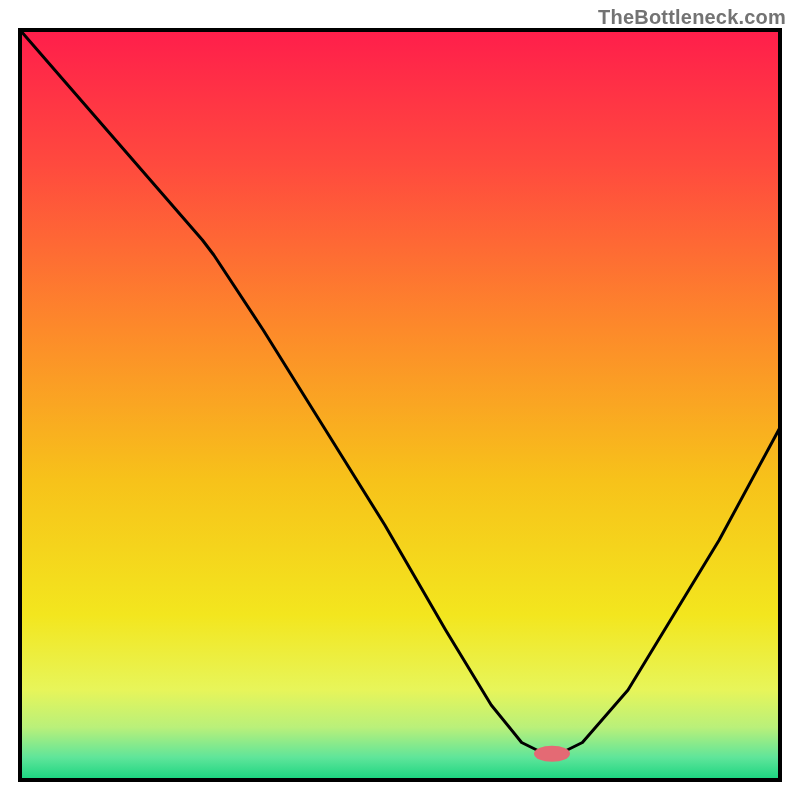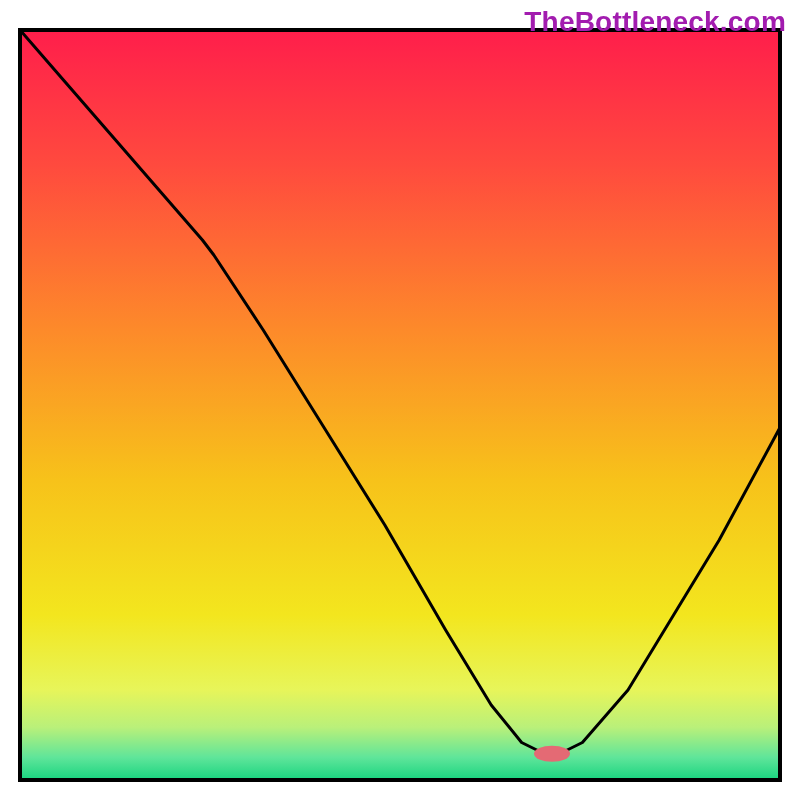--- a/index.html
+++ b/index.html
@@ -12,22 +12,22 @@
   }
   .stage {
     position: relative;
     width: 800px;
     height: 800px;
   }
   .watermark {
     position: absolute;
     top: 6px;
     right: 14px;
-    color: #a21caf;
-    font-size: 28px;
+    color: #737373;
+    font-size: 20px;
     font-weight: 600;
     letter-spacing: 0.2px;
     z-index: 5;
   }
   svg.plot {
     position: absolute;
     left: 0;
     top: 0;
     width: 800px;
     height: 800px;

